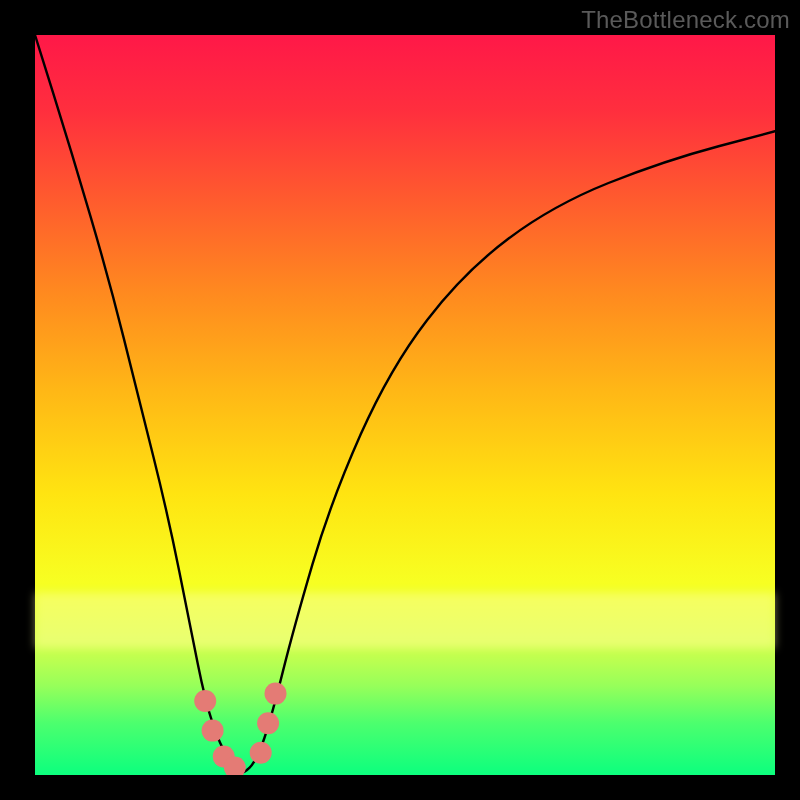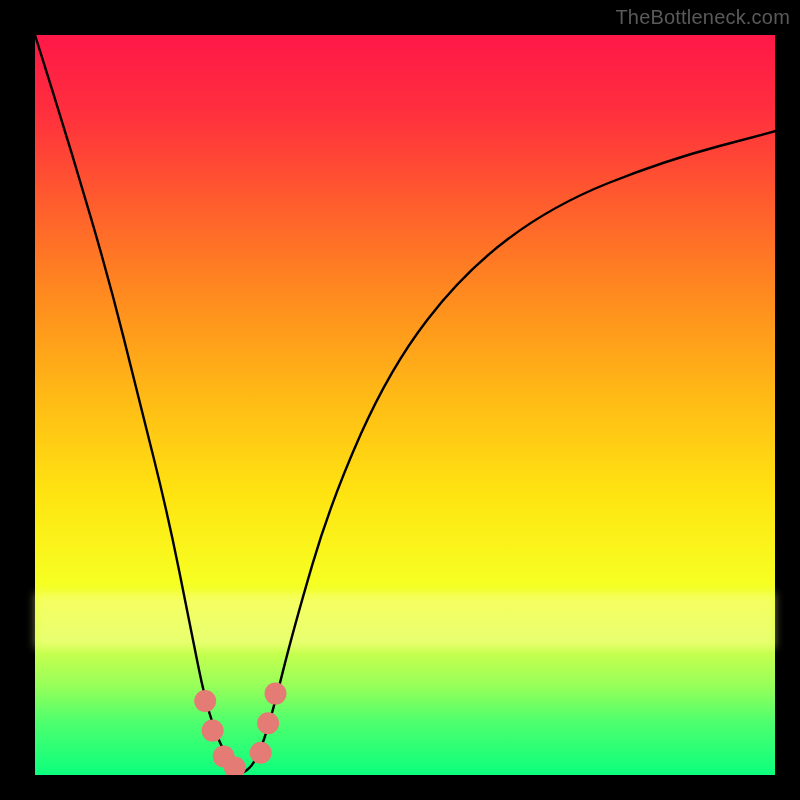--- a/index.html
+++ b/index.html
@@ -43,21 +43,21 @@
     width: 100%;
     height: 55px;
     top: 558px;
     background: rgba(255,255,160,0.45);
     filter: blur(4px);
   }
   .watermark {
     position: absolute;
     top: 6px;
     right: 10px;
-    font-size: 20px;
+    font-size: 24px;
     color: #5a5a5a;
     letter-spacing: 0.2px;
   }
   svg.curve {
     position: absolute;
     left: 0; top: 0;
     width: 740px; height: 740px;
   }
   .dot {
     fill: #e47b75;

